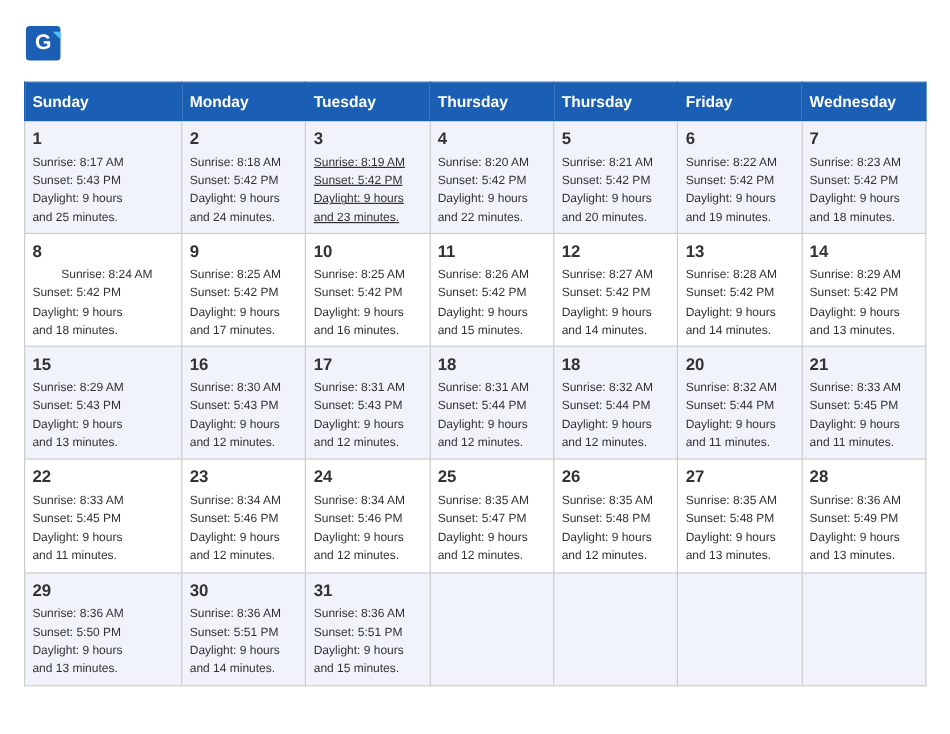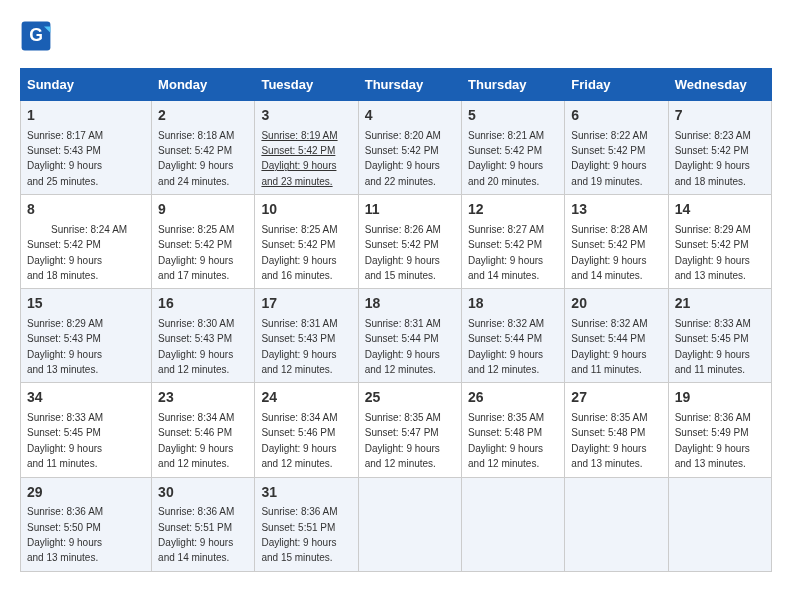--- a/index.html
+++ b/index.html
@@ -207,21 +207,21 @@
         <td><span class="day-num">20</span><span class="day-info" style="white-space: pre-line;">Sunrise: 8:32 AM
 Sunset: 5:44 PM
 Daylight: 9 hours
 and 11 minutes.</span></td>
         <td><span class="day-num">21</span><span class="day-info" style="white-space: pre-line;">Sunrise: 8:33 AM
 Sunset: 5:45 PM
 Daylight: 9 hours
 and 11 minutes.</span></td>
       </tr>
       <tr>
-        <td><span class="day-num">34</span><span class="day-info" style="white-space: pre-line;">Sunrise: 8:33 AM
+        <td><span class="day-num">22</span><span class="day-info" style="white-space: pre-line;">Sunrise: 8:33 AM
 Sunset: 5:45 PM
 Daylight: 9 hours
 and 11 minutes.</span></td>
         <td><span class="day-num">23</span><span class="day-info" style="white-space: pre-line;">Sunrise: 8:34 AM
 Sunset: 5:46 PM
 Daylight: 9 hours
 and 12 minutes.</span></td>
         <td><span class="day-num">24</span><span class="day-info" style="white-space: pre-line;">Sunrise: 8:34 AM
 Sunset: 5:46 PM
 Daylight: 9 hours
@@ -231,21 +231,21 @@
 Daylight: 9 hours
 and 12 minutes.</span></td>
         <td><span class="day-num">26</span><span class="day-info" style="white-space: pre-line;">Sunrise: 8:35 AM
 Sunset: 5:48 PM
 Daylight: 9 hours
 and 12 minutes.</span></td>
         <td><span class="day-num">27</span><span class="day-info" style="white-space: pre-line;">Sunrise: 8:35 AM
 Sunset: 5:48 PM
 Daylight: 9 hours
 and 13 minutes.</span></td>
-        <td><span class="day-num">19</span><span class="day-info" style="white-space: pre-line;">Sunrise: 8:36 AM
+        <td><span class="day-num">28</span><span class="day-info" style="white-space: pre-line;">Sunrise: 8:36 AM
 Sunset: 5:49 PM
 Daylight: 9 hours
 and 13 minutes.</span></td>
       </tr>
       <tr>
         <td><span class="day-num">29</span><span class="day-info" style="white-space: pre-line;">Sunrise: 8:36 AM
 Sunset: 5:50 PM
 Daylight: 9 hours
 and 13 minutes.</span></td>
         <td><span class="day-num">30</span><span class="day-info" style="white-space: pre-line;">Sunrise: 8:36 AM

